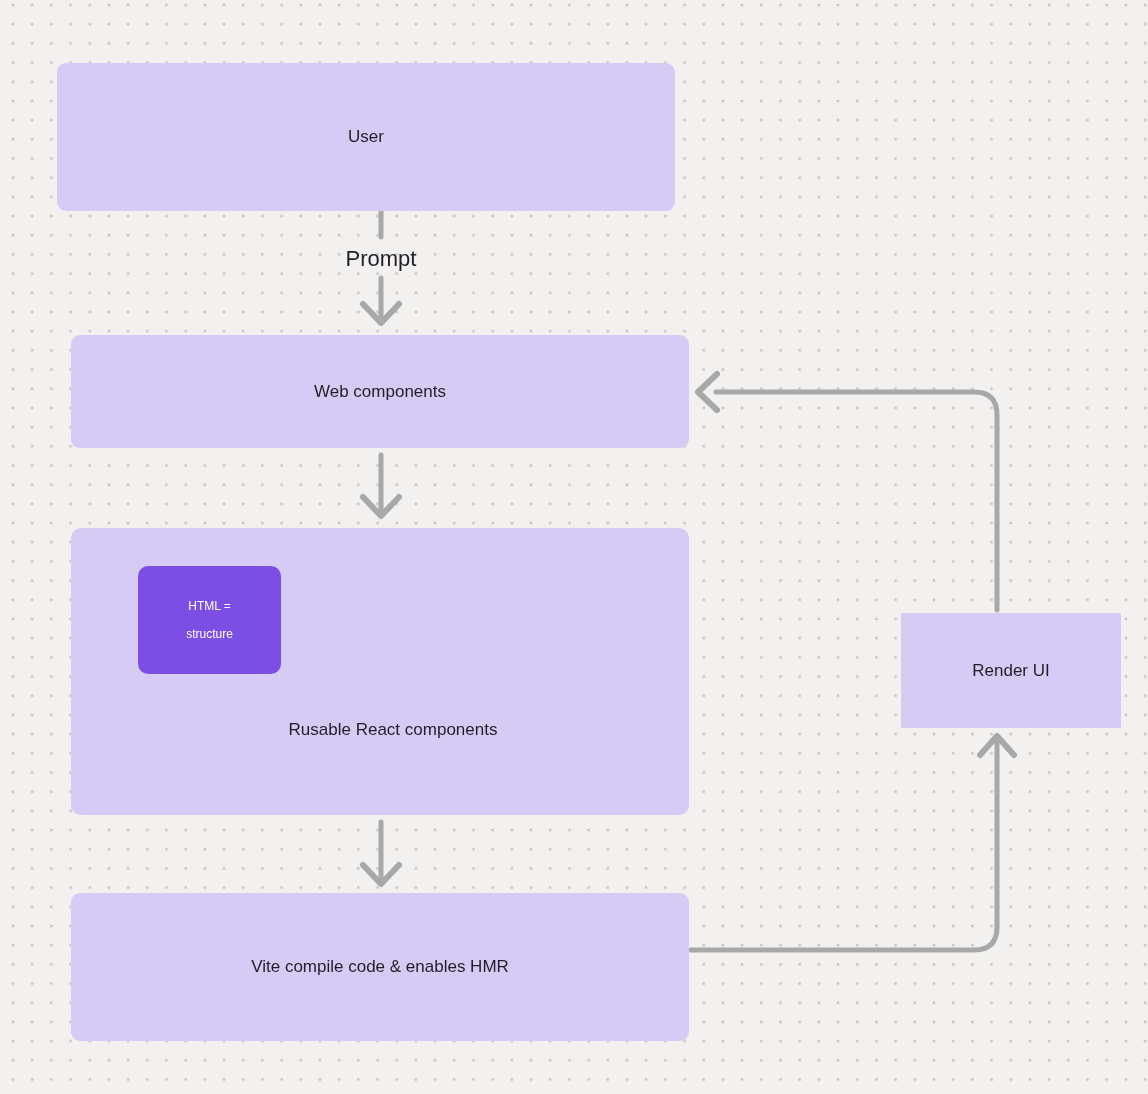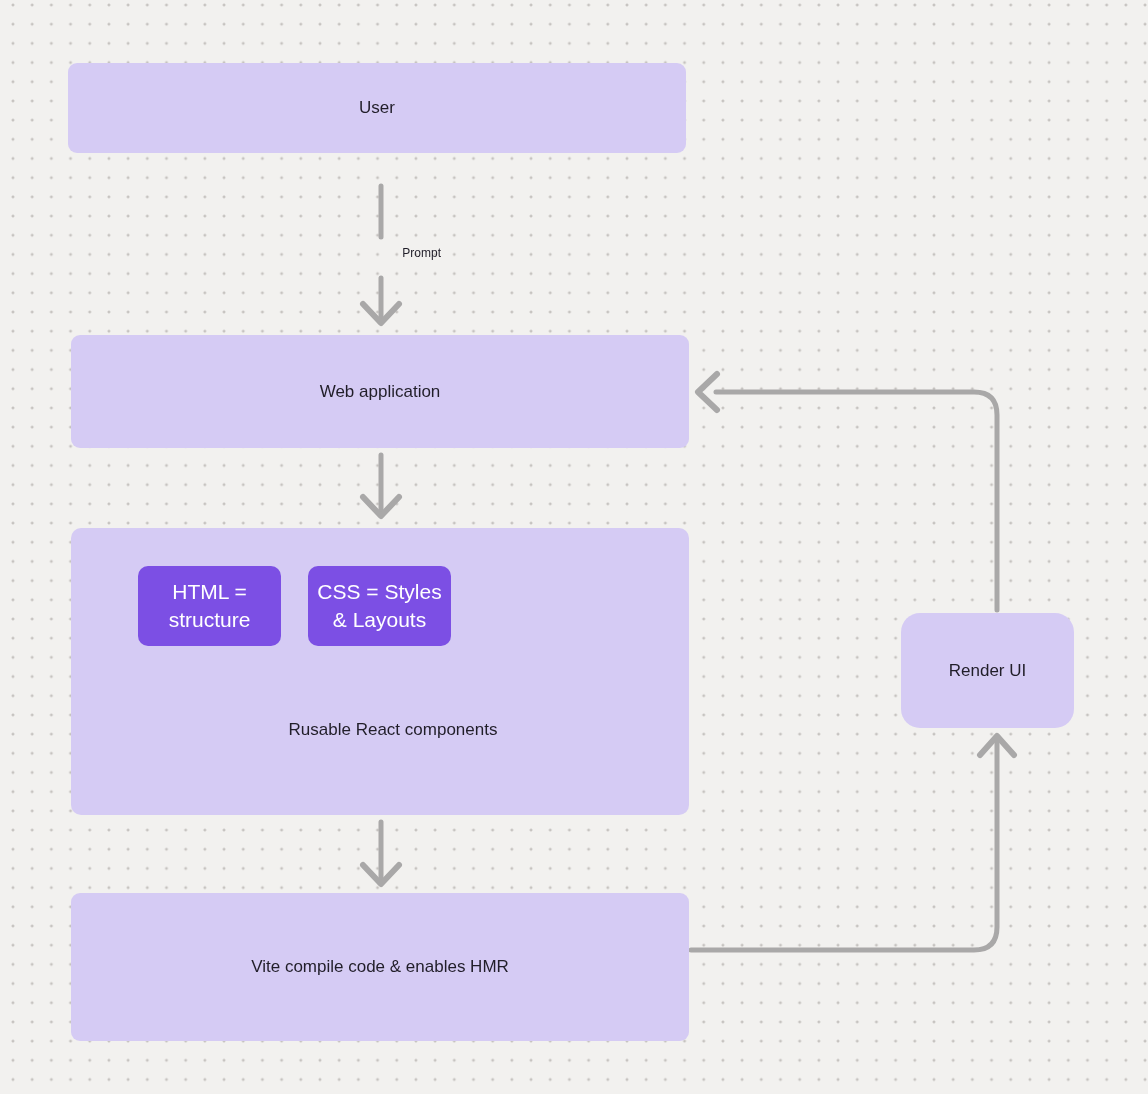--- a/index.html
+++ b/index.html
@@ -43,34 +43,34 @@
     position: absolute;
     display: flex;
     align-items: center;
     justify-content: center;
     background: var(--node-fill);
     border-radius: 9px;
     font-size: 17px;
     color: var(--text-dark);
     text-align: center;
   }
-  #node-user        { left: 68px;  top: 63px;  width: 618px; height: 90px; }
+  #node-user        { left: 57px;  top: 63px;  width: 618px; height: 148px; }
   #node-webapp      { left: 71px;  top: 335px; width: 618px; height: 113px; }
   #node-group       { left: 71px;  top: 528px; width: 618px; height: 287px; display: block; border-radius: 10px; }
   #node-vite        { left: 71px;  top: 893px; width: 618px; height: 148px; }
-  #node-render-ui   { left: 901px; top: 613px; width: 173px; height: 115px; border-radius: 19px; }
+  #node-render-ui   { left: 901px; top: 613px; width: 220px; height: 115px; border-radius: 0; }
   .component {
     position: absolute;
     top: 38px;
     width: 143px;
-    height: 80px;
+    height: 108px;
     background: var(--component-fill);
     border-radius: 10px;
     color: var(--text-light);
-    font-size: 21px;
+    font-size: 12px;
     line-height: 28px;
     display: flex;
     flex-direction: column;
     align-items: center;
     justify-content: center;
     text-align: center;
   }
   #component-html { left: 67px; }
   #component-css  { left: 237px; }
   #component-js   { left: 407px; }
@@ -81,22 +81,22 @@
     width: 100%;
     text-align: center;
     font-size: 17px;
     color: var(--text-dark);
     padding-left: 26px;
   }
   .edge-label {
     position: absolute;
     left: 321px; top: 246px;
     width: 120px;
-    text-align: right;
-    font-size: 12px;
+    text-align: center;
+    font-size: 22px;
     color: var(--text-dark);
   }
 </style>
 </head>
 <body>
 
 <div class="canvas">
 
   <svg class="arrows" viewBox="0 0 1148 1094" xmlns="http://www.w3.org/2000/svg">
 
@@ -127,31 +127,27 @@
     </g>
   </svg>
 
   <div class="node" id="node-user">
     <span>User</span>
   </div>
 
   <div class="edge-label">Prompt</div>
 
   <div class="node" id="node-webapp">
-    <span>Web application</span>
+    <span>Web components</span>
   </div>
 
   <div class="node" id="node-group">
     <div class="component" id="component-html">
       <span class="line">HTML =</span>
       <span class="line">structure</span>
-    </div>
-    <div class="component" id="component-css">
-      <span class="line">CSS = Styles</span>
-      <span class="line">&amp; Layouts</span>
     </div>
     <div class="group-caption">Rusable React components</div>
   </div>
 
   <div class="node" id="node-vite">
     <span>Vite compile code &amp; enables HMR</span>
   </div>
 
   <div class="node" id="node-render-ui">
     <span>Render UI</span>

